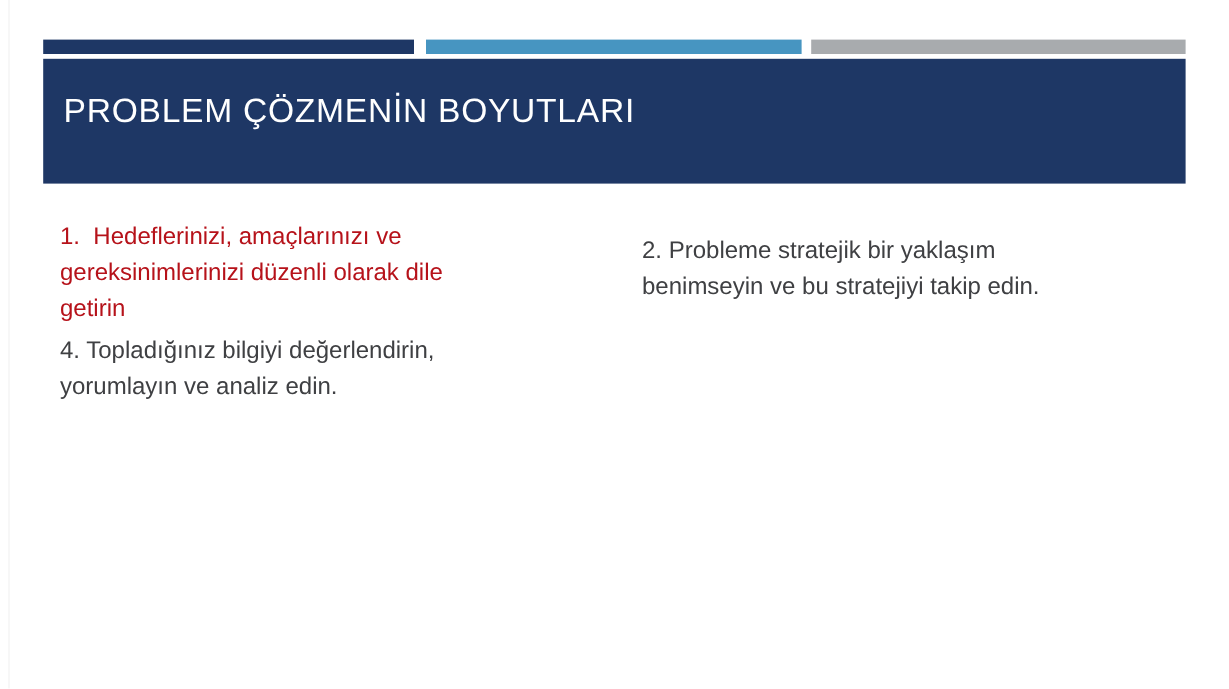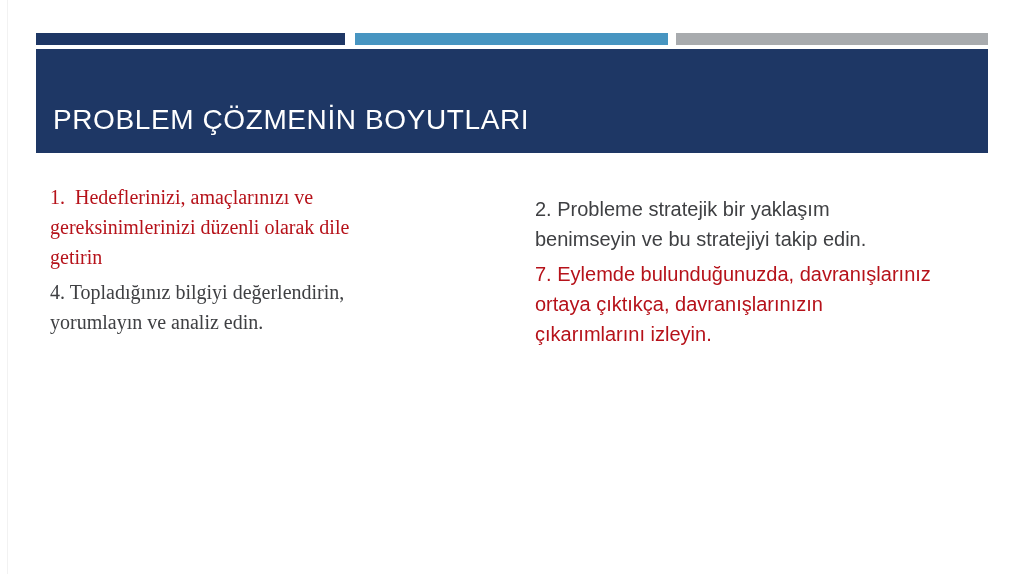--- a/index.html
+++ b/index.html
@@ -35,37 +35,37 @@
   .bar-blue { left: 319px; width: 313px; background: var(--bar-blue,  #4795c1); }
   .bar-gray { left: 640px; width: 312px; background: var(--bar-gray,  #a8abae); }
   .band {
     position: absolute;
     left: 36px;
     top: 49px;
     width: 952px;
     height: 104px;
     background: var(--band-navy, #1e3765);
     display: flex;
-    align-items: flex-end;
+    align-items: center;
     box-sizing: border-box;
     padding: 0 10px 17px 17px;
   }
   .title {
     margin: 0;
     font-size: 28px;
     font-weight: 400;
     letter-spacing: 0.6px;
     color: var(--title-white, #ffffff);
     white-space: nowrap;
   }
   .col {
     position: absolute;
     box-sizing: border-box;
   }
-  .col-left  { left: 50px;  top: 182px; width: 487px; font-family: Liberation Serif, serif; }
+  .col-left  { left: 50px;  top: 182px; width: 487px; }
   .col-right { left: 535px; top: 194px; width: 468px; }
   .item {
     margin: 0 0 5px 0;
     font-size: 20px;
     line-height: 30px;
     white-space: pre-line;
   }
   .c-red  { color: var(--text-red,  #b6121a); }
   .c-gray { color: var(--text-gray, #3f4043); }
 </style>
@@ -90,18 +90,15 @@
     <p class="item c-red">1.&nbsp; Hedeflerinizi, amaçlarınızı ve
 gereksinimlerinizi düzenli olarak dile
 getirin</p>
     <p class="item c-gray">4. Topladığınız bilgiyi değerlendirin,
 yorumlayın ve analiz edin.</p>
   </div>
 
   <div class="col col-right">
     <p class="item c-gray">2. Probleme stratejik bir yaklaşım
 benimseyin ve bu stratejiyi takip edin.</p>
-    <p class="item c-red">7. Eylemde bulunduğunuzda, davranışlarınız
-ortaya çıktıkça, davranışlarınızın
-çıkarımlarını izleyin.</p>
   </div>
 
 </div>
 
 </body></html>

